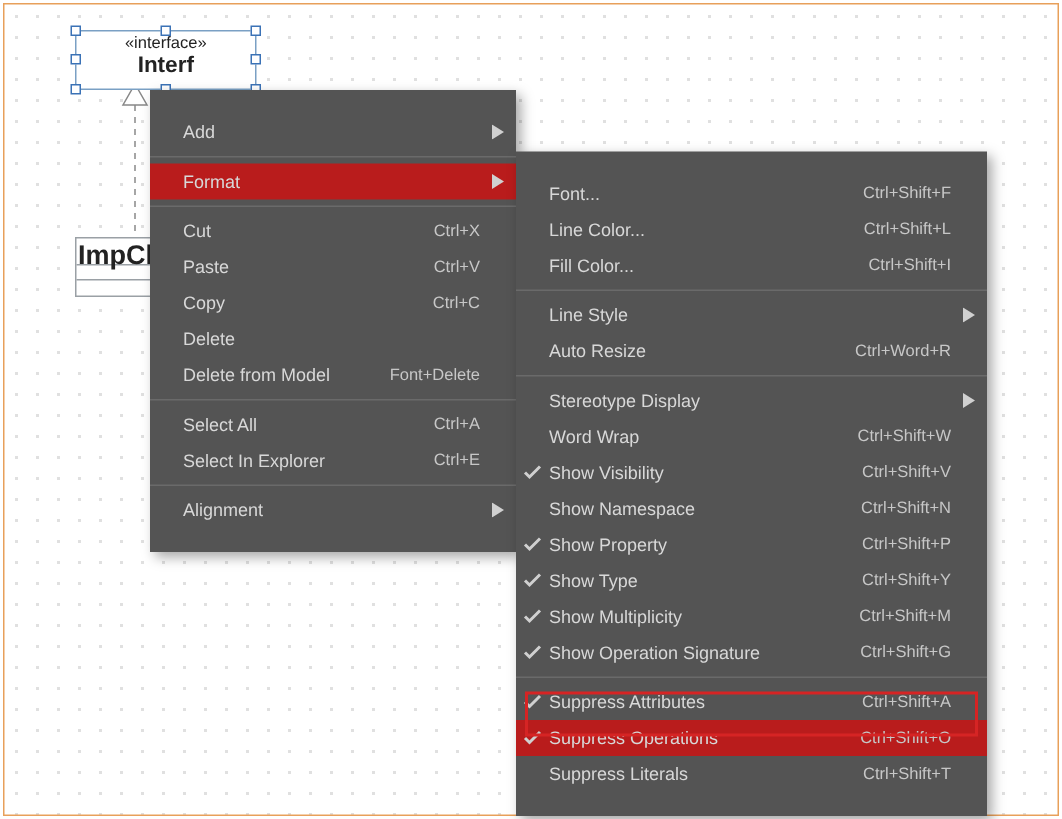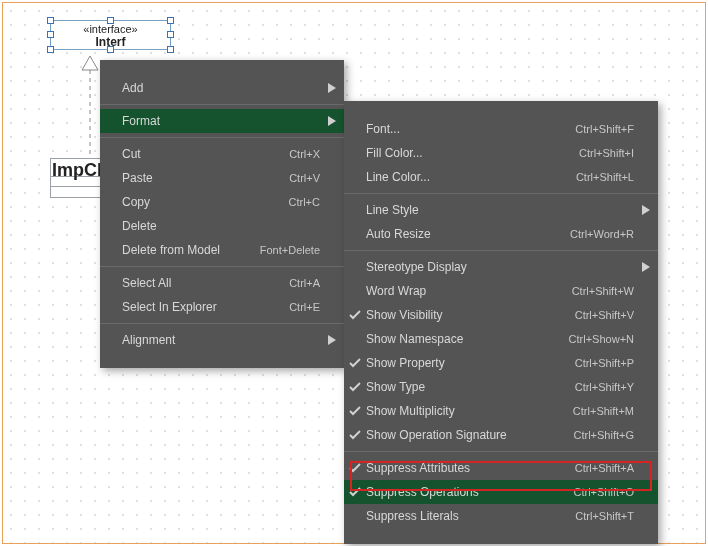--- a/index.html
+++ b/index.html
@@ -22,29 +22,29 @@
     left: 2px; top: 2px;
     width: 704px; height: 542px;
     border: 1px solid #e8a05a;
     pointer-events: none;
   }
 
   
   .interface-box {
     position: absolute;
     left: 50px; top: 20px;
-    width: 121px; height: 30px;
+    width: 121px; height: 40px;
     background: #fff;
     border: 1px solid #7aa0c4;
     text-align: center;
     padding: 2px 4px;
     z-index: 1;
   }
   .interface-box .stereo { font-size: 11px; }
-  .interface-box .name { font-weight: bold; font-size: 12px; }
+  .interface-box .name { font-weight: bold; font-size: 15px; }
   .handle {
     position: absolute;
     width: 7px; height: 7px;
     background: #fff;
     border: 1px solid #3b72b6;
   }
   .h-tl { left: -4px; top: -4px; }
   .h-tm { left: 50%; top: -4px; margin-left: -4px; }
   .h-tr { right: -4px; top: -4px; }
   .h-ml { left: -4px; top: 50%; margin-top: -4px; }
@@ -94,21 +94,21 @@
   }
   .menu-main { left: 100px; top: 60px; width: 244px; }
   .menu-sub  { left: 344px; top: 101px; width: 314px; }
   .menu-item {
     display: flex;
     align-items: center;
     height: 24px;
     padding: 0 8px 0 0;
     cursor: default;
   }
-  .menu-item.hover { background: #14532d; }
+  .menu-item.hover { background: #b91c1c; }
   .check-col { width: 22px; text-align: center; color: #d0d0d0; flex: 0 0 22px; }
   .label-col { flex: 1 1 auto; white-space: nowrap; overflow: hidden; text-overflow: ellipsis; }
   .hot-col   { flex: 0 0 auto; color: #c7c7c7; padding-left: 14px; font-size: 11px; }
   .arrow-col { width: 16px; text-align: right; color: #d0d0d0; flex: 0 0 16px; }
   .sep {
     height: 1px;
     background: #6a6a6a;
     margin: 4px 0;
   }
   .check-col svg { display: block; margin: 0 auto; }
@@ -240,30 +240,30 @@
 <div class="menu menu-sub">
 
   <div class="menu-item">
     <span class="check-col"></span>
     <span class="label-col">Font...</span>
     <span class="hot-col">Ctrl+Shift+F</span>
     <span class="arrow-col"></span>
   </div>
   <div class="menu-item">
     <span class="check-col"></span>
+    <span class="label-col">Line Color...</span>
+    <span class="hot-col">Ctrl+Shift+L</span>
+    <span class="arrow-col"></span>
+  </div>
+  <div class="menu-item">
+    <span class="check-col"></span>
     <span class="label-col">Fill Color...</span>
     <span class="hot-col">Ctrl+Shift+I</span>
     <span class="arrow-col"></span>
   </div>
-  <div class="menu-item">
-    <span class="check-col"></span>
-    <span class="label-col">Line Color...</span>
-    <span class="hot-col">Ctrl+Shift+L</span>
-    <span class="arrow-col"></span>
-  </div>
   <div class="sep"></div>
 
   <div class="menu-item">
     <span class="check-col"></span>
     <span class="label-col">Line Style</span>
     <span class="hot-col"></span>
     <span class="arrow-col">
         <svg width="8" height="10">
           <polygon points="0,0 8,5 0,10" fill="#d0d0d0"></polygon>
         </svg>
@@ -299,21 +299,21 @@
           <polyline points="1,5 4,8 11,1" fill="none" stroke="#d0d0d0" stroke-width="2"></polyline>
         </svg>
       </span>
     <span class="label-col">Show Visibility</span>
     <span class="hot-col">Ctrl+Shift+V</span>
     <span class="arrow-col"></span>
   </div>
   <div class="menu-item">
     <span class="check-col"></span>
     <span class="label-col">Show Namespace</span>
-    <span class="hot-col">Ctrl+Show+N</span>
+    <span class="hot-col">Ctrl+Shift+N</span>
     <span class="arrow-col"></span>
   </div>
   <div class="menu-item">
     <span class="check-col">
         <svg width="12" height="10">
           <polyline points="1,5 4,8 11,1" fill="none" stroke="#d0d0d0" stroke-width="2"></polyline>
         </svg>
       </span>
     <span class="label-col">Show Property</span>
     <span class="hot-col">Ctrl+Shift+P</span>

